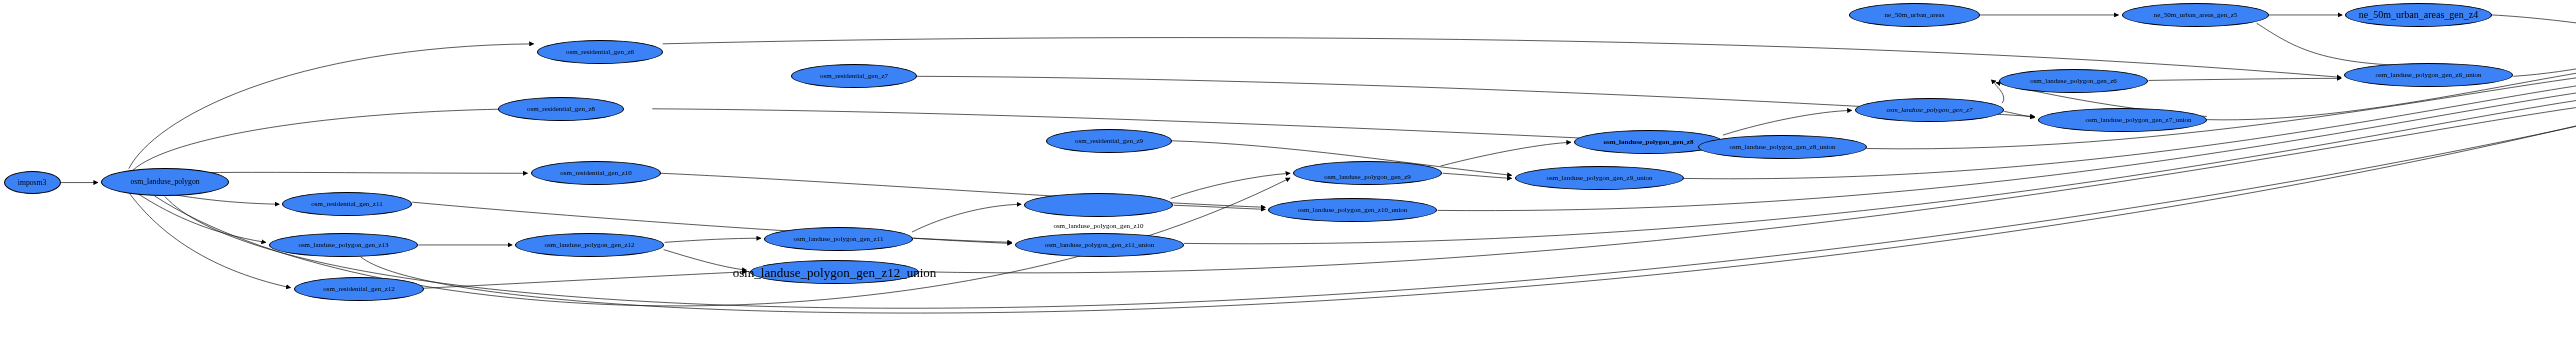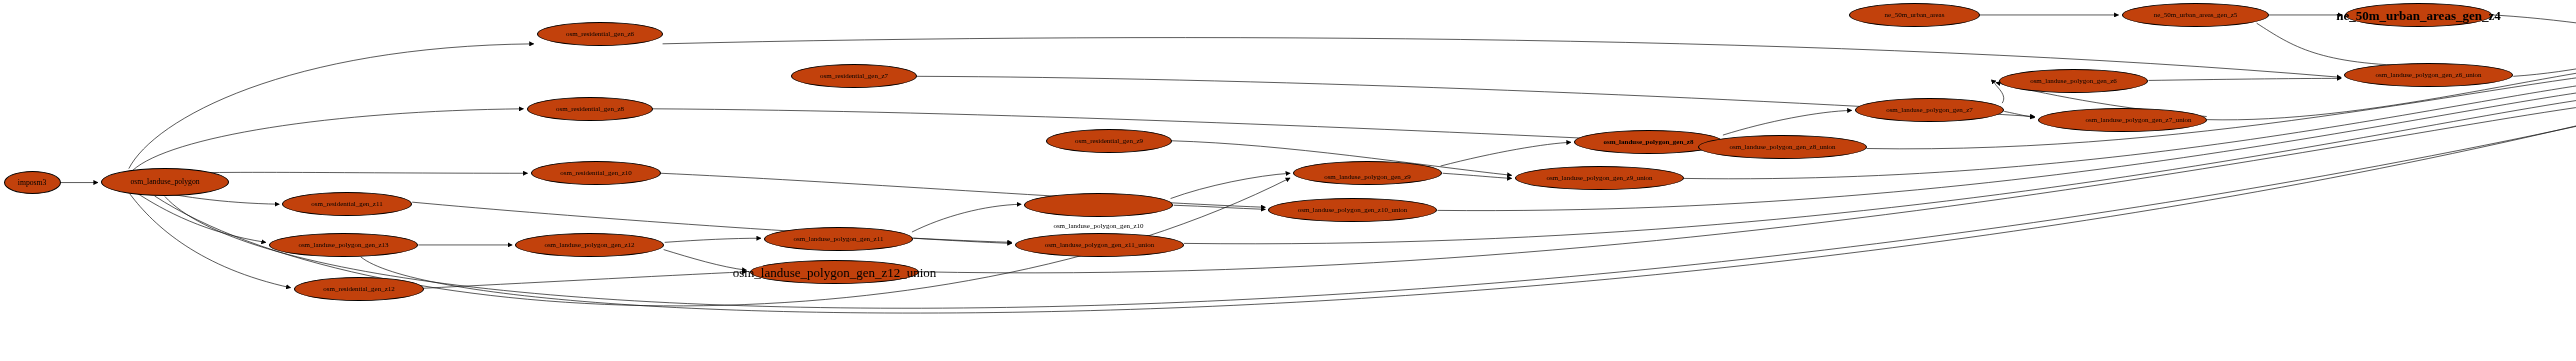--- a/index.html
+++ b/index.html
@@ -1,20 +1,20 @@
 <!DOCTYPE html>
 <html style="font-size:8.2px"><head>
 <meta charset="utf-8">
 <style>
   html,body{margin:0;padding:0;background:#ffffff;}
   #canvas{position:relative;width:2741px;height:362px;background:#ffffff;
           font-family:"Liberation Serif", serif;}
   svg#edges{position:absolute;left:0;top:0;width:2741px;height:362px;overflow:visible;}
   .node{position:absolute;display:flex;align-items:center;justify-content:center;
-        border:0.7px solid #000;border-radius:50%;background:#c2410c;
+        border:0.7px solid #000;border-radius:50%;background:#3b82f6;
         box-sizing:border-box;white-space:nowrap;color:#000;}
   .node span{font-family:"Liberation Serif", serif;line-height:1;}
 </style>
 </head>
 <body>
 
 <div id="canvas">
 
   <svg id="edges" viewBox="0 0 5320 702" preserveAspectRatio="none">
     <defs>
@@ -69,27 +69,27 @@
       </g>
   </svg>
 
   <div id="node-layer">
       <div class="node" style="left: 3.6px; top: 171px; width: 57px; height: 23px;">
         <span style="font-size: 7.7px;">imposm3</span>
       </div>
       <div class="node" style="left: 101px; top: 168px; width: 128px; height: 28px; align-items: center;">
         <span style="font-size: 7.7px;">osm_landuse_polygon</span>
       </div>
-      <div class="node" style="left: 537px; top: 22px; width: 126px; height: 24px;">
+      <div class="node" style="left: 537px; top: 40px; width: 126px; height: 24px;">
         <span style="font-size: 7px;">osm_residential_gen_z6</span>
       </div>
       <div class="node" style="left: 791px; top: 64px; width: 126px; height: 24px;">
         <span style="font-size: 7px;">osm_residential_gen_z7</span>
       </div>
-      <div class="node" style="left: 527px; top: 97px; width: 126px; height: 24px;">
+      <div class="node" style="left: 498px; top: 97px; width: 126px; height: 24px;">
         <span style="font-size: 7px;">osm_residential_gen_z8</span>
       </div>
       <div class="node" style="left: 1046px; top: 129px; width: 126px; height: 24px;">
         <span style="font-size: 7px;">osm_residential_gen_z9</span>
       </div>
       <div class="node" style="left: 531px; top: 161px; width: 130px; height: 24px;">
         <span style="font-size: 7px;">osm_residential_gen_z10</span>
       </div>
       <div class="node" style="left: 282px; top: 192px; width: 130px; height: 24px;">
         <span style="font-size: 7px;">osm_residential_gen_z11</span>
@@ -124,36 +124,36 @@
       <div class="node" style="left: 1515px; top: 166px; width: 169px; height: 24px;">
         <span style="font-size: 7px;">osm_landuse_polygon_gen_z9_union</span>
       </div>
       <div class="node" style="left: 1574px; top: 130px; width: 149px; height: 24px; font-weight: bold;">
         <span style="font-size: 7px;">osm_landuse_polygon_gen_z8</span>
       </div>
       <div class="node" style="left: 1698px; top: 135px; width: 169px; height: 24px;">
         <span style="font-size: 7px;">osm_landuse_polygon_gen_z8_union</span>
       </div>
       <div class="node" style="left: 1855px; top: 98px; width: 149px; height: 24px;">
-        <span style="font-size: 7px;">osm_landuse_polygon_gen_z7</span>
+        <span style="font-size: 7px; font-style: italic;">osm_landuse_polygon_gen_z7</span>
       </div>
       <div class="node" style="left: 2038px; top: 108px; width: 169px; height: 24px;">
         <span style="font-size: 7px; margin-left: 32px;">osm_landuse_polygon_gen_z7_union</span>
       </div>
       <div class="node" style="left: 1999px; top: 69px; width: 149px; height: 24px;">
         <span style="font-size: 7px;">osm_landuse_polygon_gen_z6</span>
       </div>
       <div class="node" style="left: 2344px; top: 63px; width: 169px; height: 24px;">
         <span style="font-size: 7px;">osm_landuse_polygon_gen_z6_union</span>
       </div>
       <div class="node" style="left: 1849px; top: 3.1px; width: 131px; height: 24px;">
         <span style="font-size: 7px;">ne_50m_urban_areas</span>
       </div>
       <div class="node" style="left: 2122px; top: 3.1px; width: 147px; height: 24px;">
         <span style="font-size: 7px;">ne_50m_urban_areas_gen_z5</span>
       </div>
       <div class="node" style="left: 2345px; top: 3.1px; width: 147px; height: 24px;">
-        <span style="font-size: 13px; font-weight: bold;">ne_50m_urban_areas_gen_z4</span>
+        <span style="font-size: 10px;">ne_50m_urban_areas_gen_z4</span>
       </div>
     </div>
 
 </div>
 
 
 </body></html>

